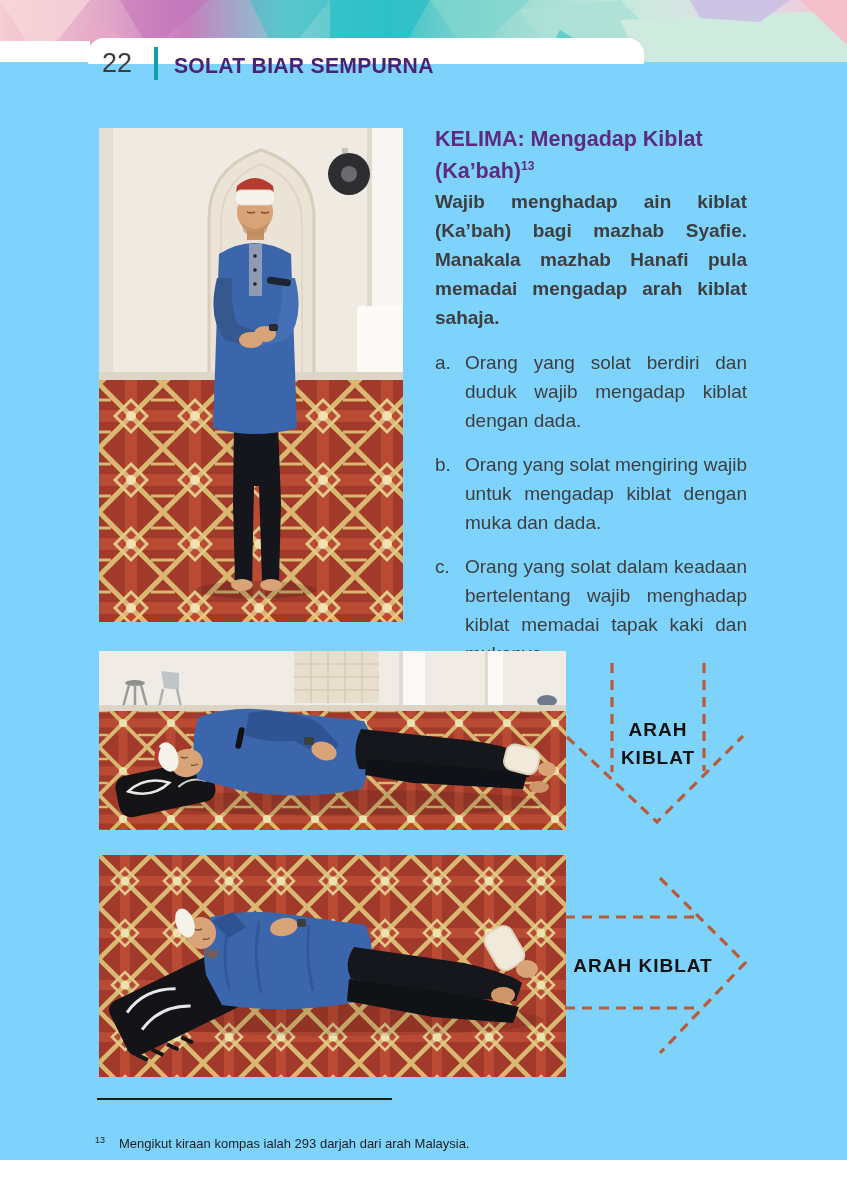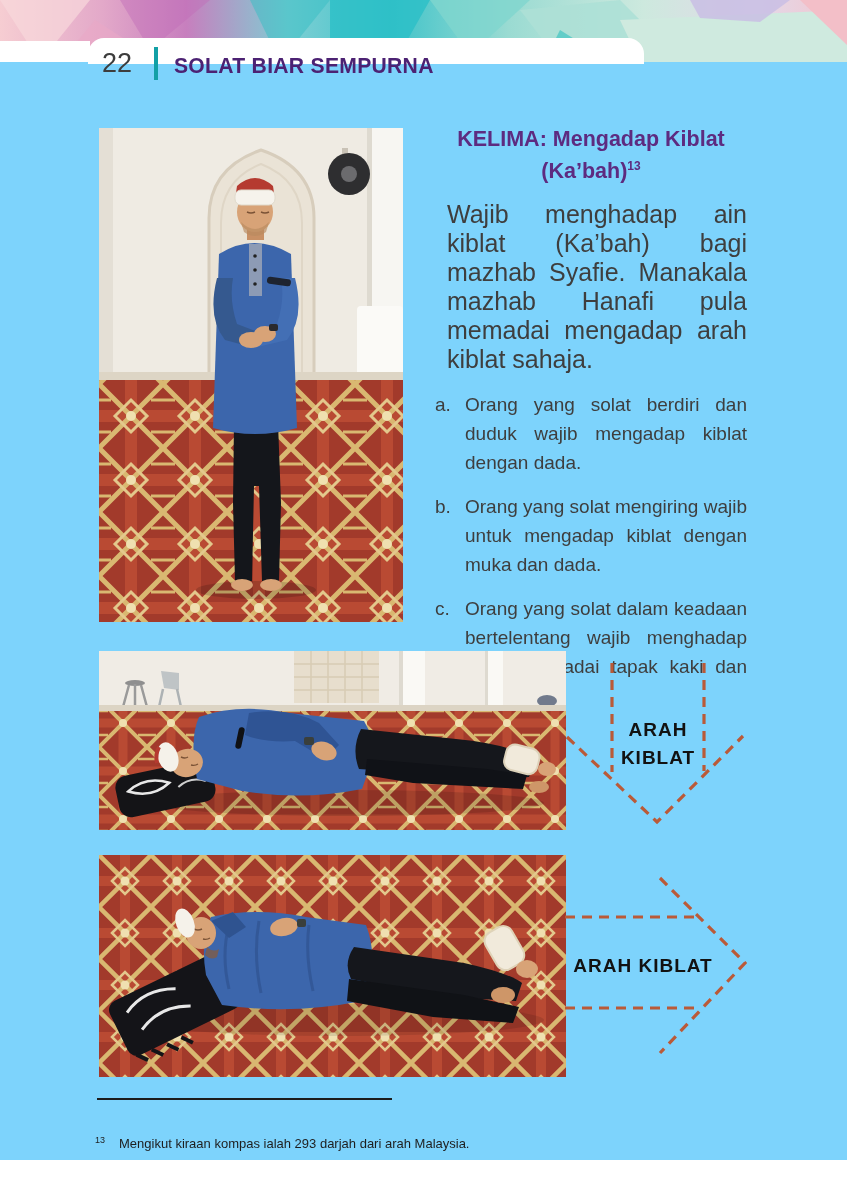--- a/index.html
+++ b/index.html
@@ -16,23 +16,23 @@
   .book-title{position:absolute;left:174px;top:53px;font-size:22px;font-weight:bold;
               color:#4C2273;letter-spacing:.3px;transform:scaleX(.96);transform-origin:left top;white-space:nowrap;}
   
   .photo{position:absolute;overflow:hidden;background:#EFEBE3;}
   .photo svg{display:block;width:100%;height:100%;}
   .photo1{left:99px;top:128px;width:304px;height:494px;}
   .photo2{left:99px;top:651px;width:467px;height:179px;}
   .photo3{left:99px;top:855px;width:467px;height:222px;}
   
   .text-col{position:absolute;left:435px;top:126px;width:312px;}
-  .text-col h2{margin:0 0 15px 0;font-size:21.5px;line-height:27px;font-weight:bold;color:#5D2B80;text-align:center;}
+  .text-col h2{margin:0 0 2px 0;font-size:21.5px;line-height:27px;font-weight:bold;color:#5D2B80;}
   .text-col h2 sup{font-size:12px;}
-  .intro{margin:0 0 16px 12px;font-size:25px;line-height:29px;text-align:justify;}
+  .intro{margin:0 0 16px 0;font-size:19px;line-height:29px;text-align:justify;font-weight:bold;}
   .li{display:flex;margin-bottom:15px;font-size:19px;line-height:29px;}
   .li .lbl{flex:0 0 30px;}
   .li .txt{flex:1;text-align:justify;}
   
   .arrow-svg{position:absolute;overflow:visible;}
   .arrow-down{left:558px;top:652px;width:195px;height:180px;}
   .arrow-right{left:562px;top:868px;width:200px;height:195px;}
   .arrow-stroke{fill:none;stroke:#BA5A38;stroke-width:3.2;stroke-dasharray:10 7;stroke-linecap:butt;}
   .arrow-label{font-family:"Liberation Sans",sans-serif;font-weight:bold;font-size:19px;
                fill:#121212;letter-spacing:1px;}

